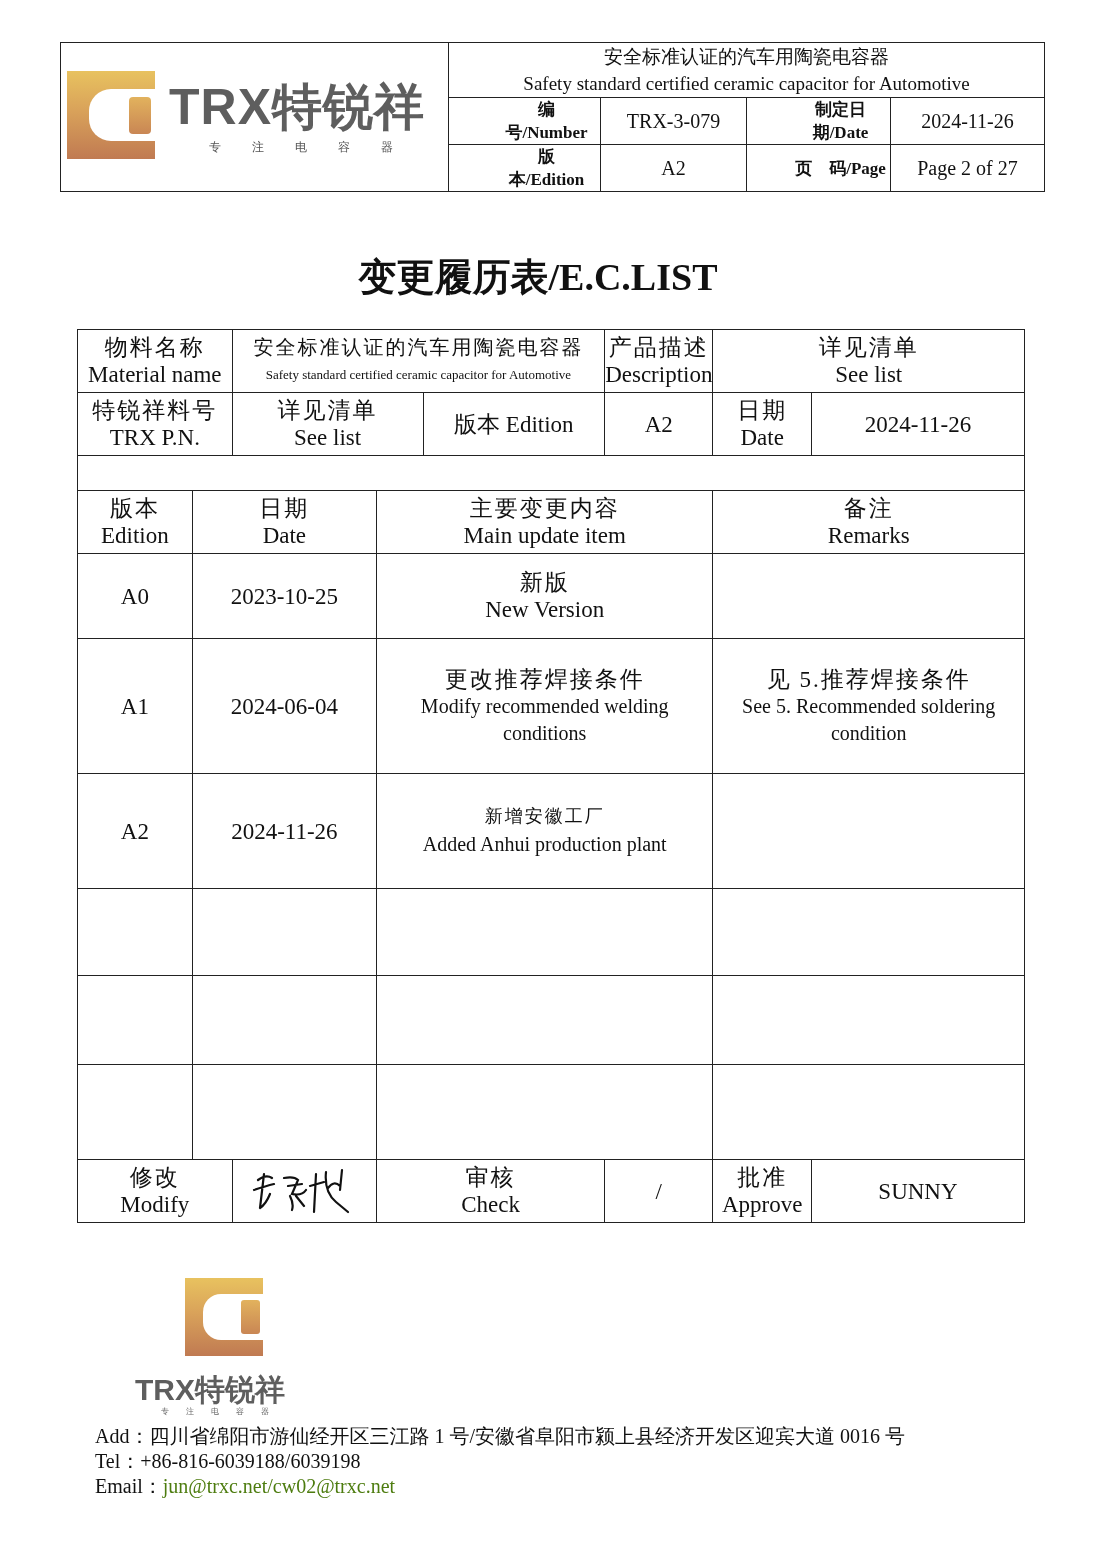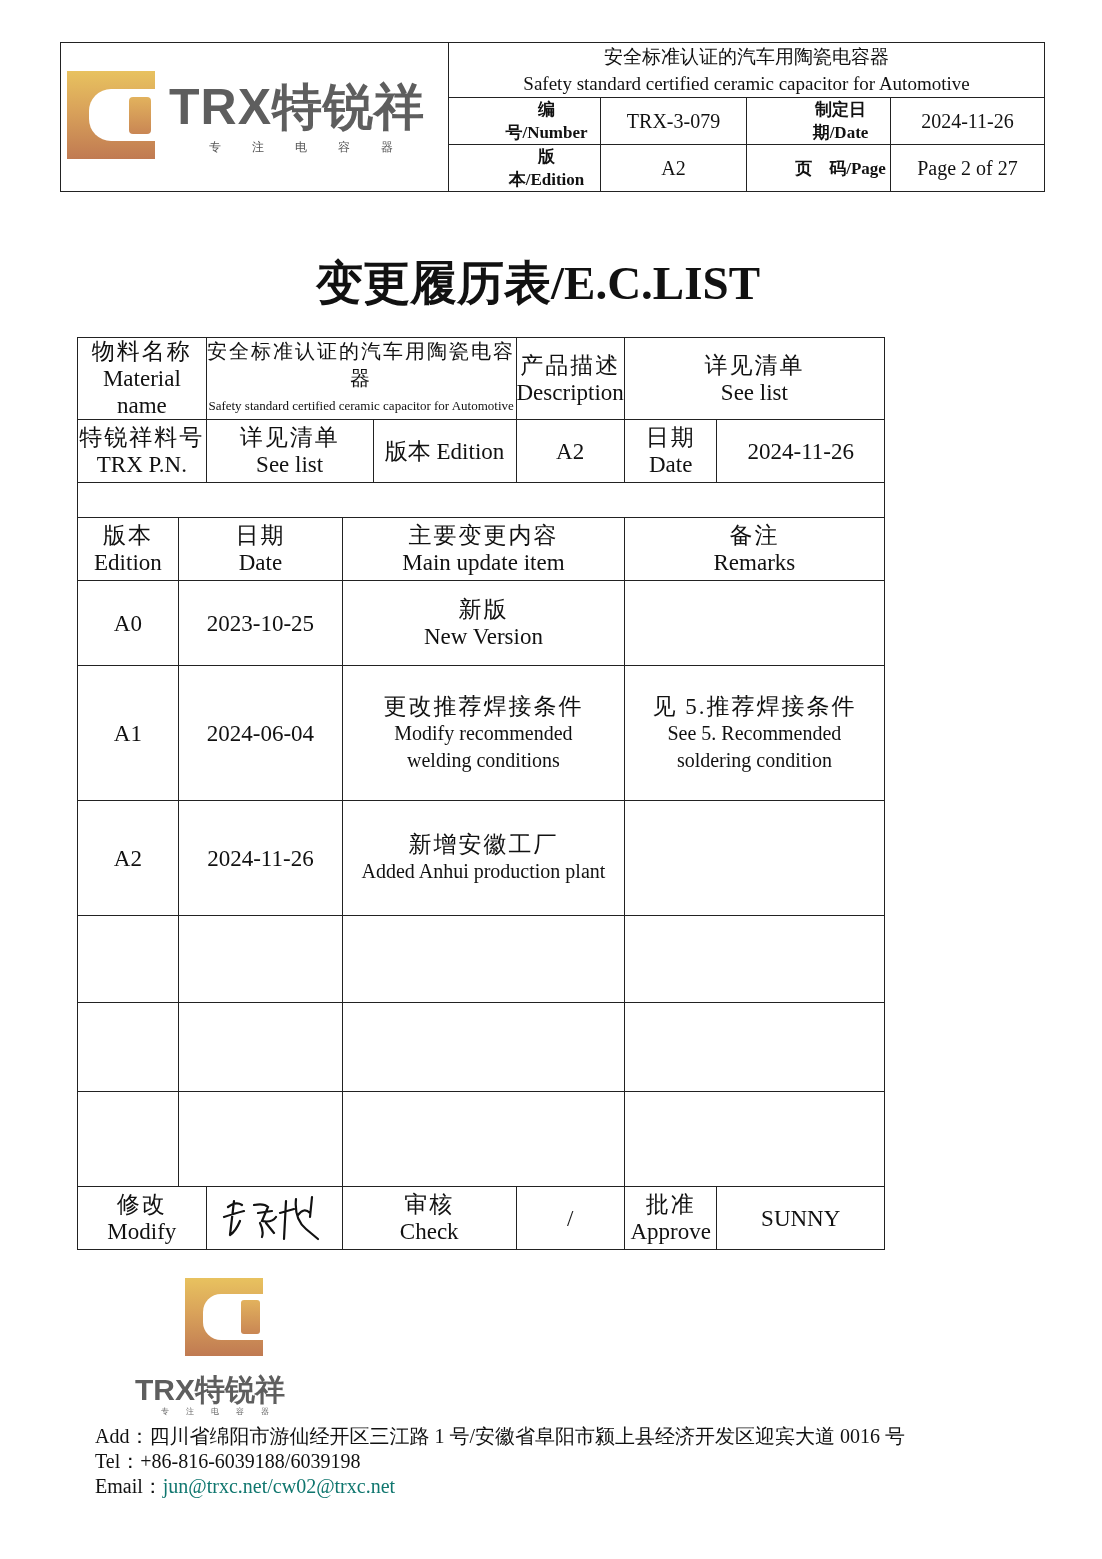--- a/index.html
+++ b/index.html
@@ -24,43 +24,43 @@
   .logo-mark .c-inner { position: absolute; left: 22px; top: 18px; width: 66px; height: 52px;
     background: #fff; border-radius: 22px 0 0 22px; }
   .logo-mark .c-bar { position: absolute; left: 62px; top: 26px; width: 22px; height: 37px;
     background: linear-gradient(180deg, #e2b25d, #c98654); border-radius: 4px; }
   .logo-text { position: absolute; left: 104px; top: 8px; font-family: "Liberation Sans", "DejaVu Sans", sans-serif;
     font-weight: bold; font-size: 50px; color: #5e5e5e; letter-spacing: 1px; line-height: 56px; }
   .logo-sub { position: absolute; left: 144px; top: 68px; font-family: "DejaVu Sans", sans-serif;
     font-size: 12px; color: #555; letter-spacing: 31px; }
 
   .doc-title { position: absolute; left: 0; width: 1076px; top: 252px; text-align: center;
-    font-size: 47px; font-weight: bold; }
+    font-size: 38px; font-weight: bold; }
 
   
-  .main { position: absolute; left: 77px; top: 337px; width: 808px; }
+  .main { position: absolute; left: 77px; top: 329px; width: 948px; }
   .main td { font-size: 23px; line-height: 27px; }
   .main .small-en { font-size: 13px; }
   .main .cn { letter-spacing: 2px; }
 
   
   .flogo { position: absolute; left: 135px; top: 1278px; width: 180px; height: 140px; }
   .flogo .mark { position: absolute; left: 50px; top: 0; width: 78px; height: 78px;
     background: linear-gradient(180deg, #e8c25f 0%, #d9a25a 45%, #c07a52 100%); }
   .flogo .mark .ci { position: absolute; left: 18px; top: 16px; width: 60px; height: 46px; background: #fff;
     border-radius: 18px 0 0 18px; }
   .flogo .mark .cb { position: absolute; left: 56px; top: 22px; width: 19px; height: 34px;
     background: linear-gradient(180deg, #e2b25d, #c98654); border-radius: 3px; }
   .flogo .txt { position: absolute; left: 0; top: 92px; font-family: "Liberation Sans", "DejaVu Sans", sans-serif;
     font-weight: bold; font-size: 30px; color: #5e5e5e; }
   .flogo .sub { position: absolute; left: 26px; top: 128px; font-size: 8px; color: #666; letter-spacing: 17px;
     font-family: "DejaVu Sans", sans-serif; }
 
   .contact { position: absolute; left: 95px; top: 1424px; font-size: 20px; line-height: 25px; }
-  .contact .link { color: #0f766e; }
+  .contact .link { color: #4d7c0f; }
 </style>
 </head>
 <body>
 
 <table class="hdr">
   <tbody>
       <tr>
     <td class="logo-cell" rowspan="3">
       <div class="logo">
         <div class="logo-mark">
@@ -182,21 +182,21 @@
         </td>
     <td colspan="2" style="font-size:20px;">
           <div class="cn" style="font-size:23px;">见 5.推荐焊接条件</div>
           <div style="padding:0 14px;">See 5. Recommended soldering condition</div>
         </td>
   </tr>
   <tr style="height:115px;">
     <td>A2</td>
     <td colspan="2">2024-11-26</td>
     <td colspan="3" style="font-size:20px;">
-          <div class="cn" style="font-size:23px;">新增安徽工厂</div>
+          <div class="cn" style="font-size:18px;font-family:Liberation Mono, monospace;">新增安徽工厂</div>
           <div>Added Anhui production plant</div>
         </td>
     <td colspan="2">
           <div></div>
           <div></div>
         </td>
   </tr>
   <tr style="height:87px;">
     <td></td>
         <td colspan="2"></td>

